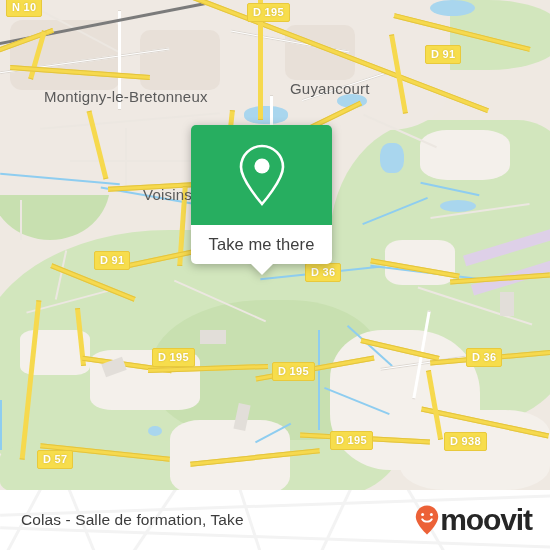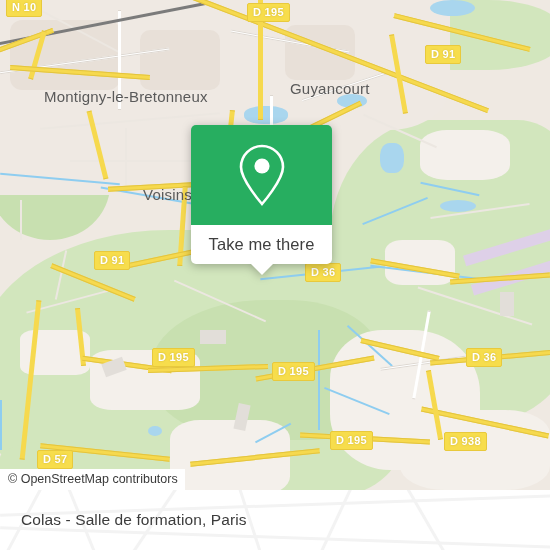--- a/index.html
+++ b/index.html
@@ -268,21 +268,20 @@
         <div class="shield" style="left: 94px; top: 251px;">D 91</div>
         <div class="shield" style="left: 305px; top: 263px;">D 36</div>
         <div class="shield" style="left: 152px; top: 348px;">D 195</div>
         <div class="shield" style="left: 272px; top: 362px;">D 195</div>
         <div class="shield" style="left: 466px; top: 348px;">D 36</div>
         <div class="shield" style="left: 330px; top: 431px;">D 195</div>
         <div class="shield" style="left: 434px; top: 432px; margin-left: 10px;">D 938</div>
         <div class="shield" style="left: 37px; top: 450px;">D 57</div>
       </div>
 
-    <div id="attrib">© OpenStreetMap contributors</div>
   </div>
 
   <div id="card">
     <div id="card-top">
       <svg width="56" height="66" viewBox="0 0 56 66">
         <path d="M28 4 C16.4 4 7 13.4 7 25 C7 38 28 62 28 62 C28 62 49 38 49 25 C49 13.4 39.6 4 28 4 Z" fill="none" stroke="#ffffff" stroke-width="2.6"></path>
         <circle cx="28" cy="24" r="7.6" fill="#ffffff"></circle>
       </svg>
     </div>
     <div id="card-bottom">
@@ -295,17 +294,26 @@
 
     <div class="fline" style="left:20px; top:-30px; width:3px; height:130px; transform:rotate(28deg);"></div>
     <div class="fline" style="left:80px; top:-40px; width:3px; height:140px; transform:rotate(-22deg);"></div>
     <div class="fline" style="left:150px; top:-30px; width:3px; height:130px; transform:rotate(34deg);"></div>
     <div class="fline" style="left:250px; top:-40px; width:3px; height:150px; transform:rotate(-18deg);"></div>
     <div class="fline" style="left:330px; top:-30px; width:3px; height:140px; transform:rotate(25deg);"></div>
     <div class="fline" style="left:0px; top:14px; width:560px; height:3px; transform:rotate(-2deg);"></div>
     <div class="fline" style="left:0px; top:46px; width:560px; height:3px; transform:rotate(2deg);"></div>
     <div class="fline" style="left:430px; top:-20px; width:3px; height:120px; transform:rotate(-30deg);"></div>
 
-    <span id="footer-title">Colas - Salle de formation, Paris</span>
-
+    <span id="footer-title">Colas - Salle de formation, Take</span>
+
+    <div id="brand">
+      <svg id="brand-pin" viewBox="0 0 24 30">
+        <path d="M12 0.6 C5.8 0.6 0.8 5.6 0.8 11.8 C0.8 19.6 12 29.6 12 29.6 C12 29.6 23.2 19.6 23.2 11.8 C23.2 5.6 18.2 0.6 12 0.6 Z" fill="#ec6137"></path>
+        <circle cx="7.6" cy="9.6" r="1.5" fill="#ffffff"></circle>
+        <circle cx="16.4" cy="9.6" r="1.5" fill="#ffffff"></circle>
+        <path d="M7.2 14.2 C9.2 17.4 14.8 17.4 16.8 14.2" fill="none" stroke="#ffffff" stroke-width="1.9" stroke-linecap="round"></path>
+      </svg>
+      <span id="brand-word">moovit</span>
+    </div>
   </div>
 
 </div>
 
 </body></html>

